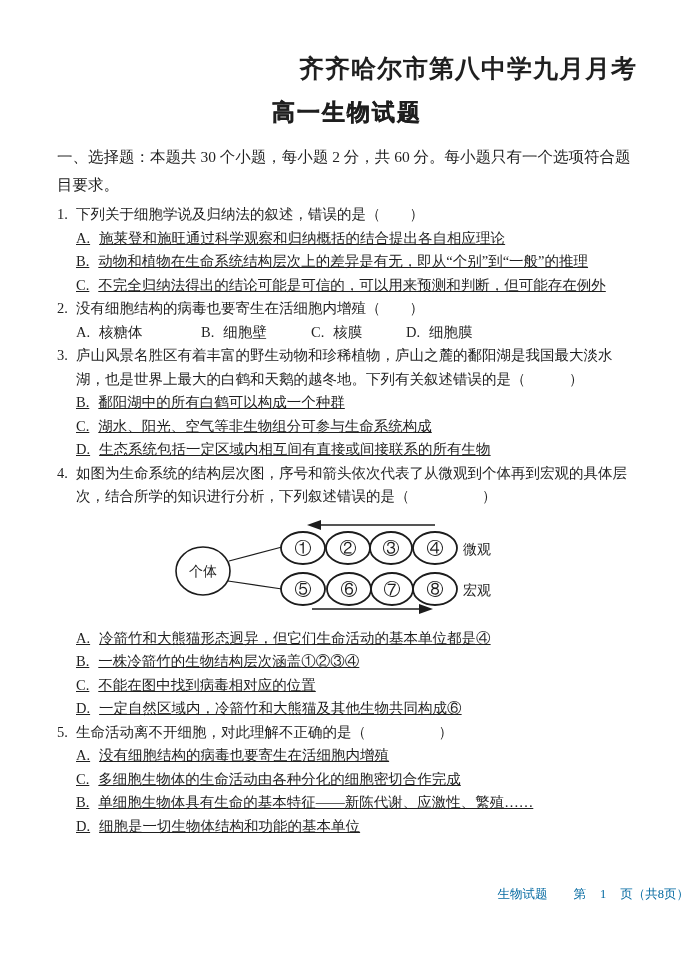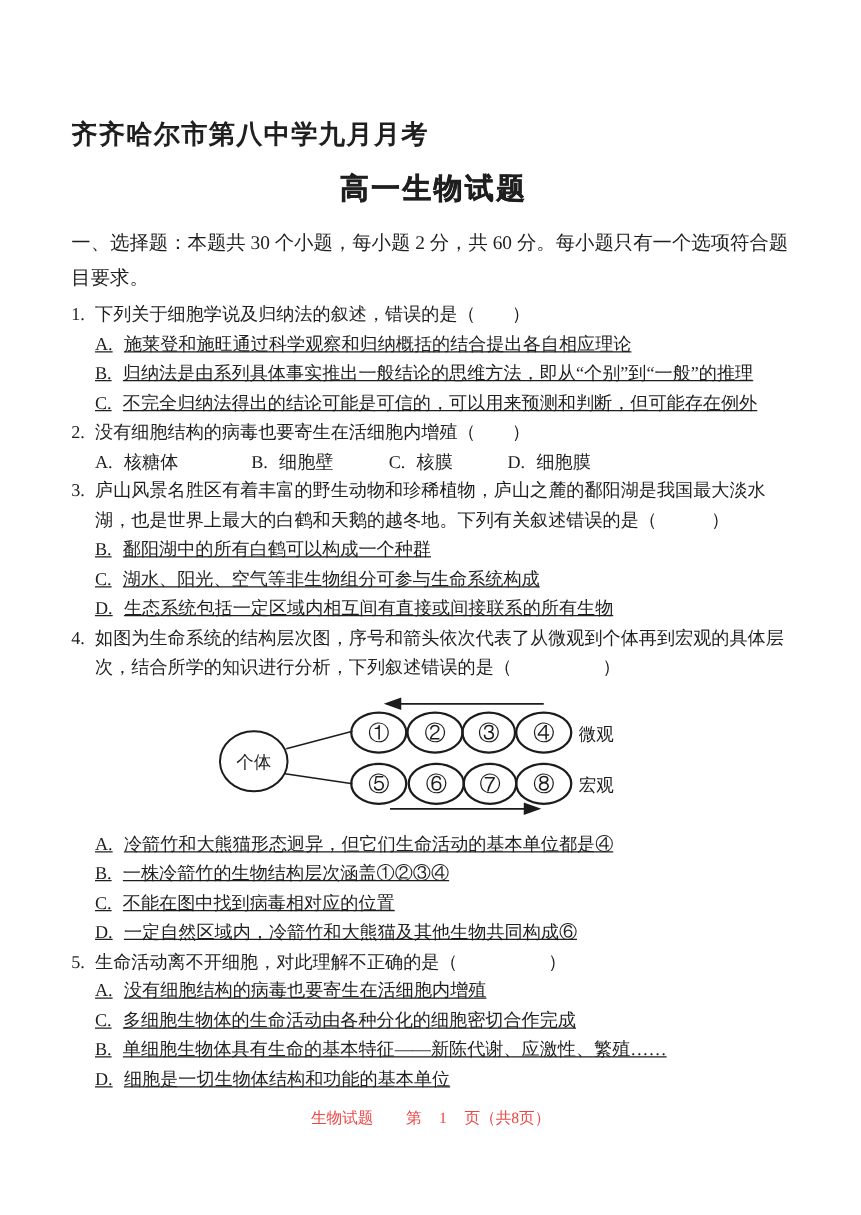--- a/index.html
+++ b/index.html
@@ -16,26 +16,25 @@
     overflow: hidden;
   }
   .sheet {
     position: relative;
     width: 689px;
     height: 972px;
     box-sizing: border-box;
     padding: 54px 52px 0 57px;
   }
   .doc-title {
-    text-align: left;
-    font-size: 21px;
+    text-align: right;
+    font-size: 25px;
     font-weight: bold;
     line-height: 30px;
     letter-spacing: 1px;
-    margin-top: 38px;
   }
   .doc-subtitle {
     text-align: center;
     font-size: 23px;
     font-weight: bold;
     line-height: 32px;
     margin-top: 13px;
     letter-spacing: 2px;
     -webkit-text-stroke: 0.4px #1f1f1f;
   }
@@ -81,23 +80,23 @@
   }
   .diagram-wrap svg {
     display: block;
     font-family: "Liberation Serif", "DejaVu Serif", serif;
   }
   .page-footer {
     position: absolute;
     left: 0;
     top: 886px;
     width: 689px;
-    text-align: center;
+    text-align: right;
     font-size: 12.5px;
-    color: #ef4444;
+    color: #0369a1;
   }
   .page-footer .f-doc { margin-right: 26px; }
   .page-footer .f-pre { margin-right: 14px; }
   .page-footer .f-num { margin-right: 14px; }
 </style>
 </head>
 <body>
 
 <div class="sheet">
 
@@ -110,21 +109,21 @@
 
     <div class="question">
       <p class="stem">
         <span class="qnum">1.</span>
         <span class="stem-text">下列关于细胞学说及归纳法的叙述，错误的是（　　）</span>
       </p>
       <div class="option">
         <span class="opt-label">A.</span><span>施莱登和施旺通过科学观察和归纳概括的结合提出各自相应理论</span>
       </div>
       <div class="option">
-        <span class="opt-label">B.</span><span>归纳法是由系列具体事实推出一般结论的思维方法，即从“个别”到“一般”的推理</span>
+        <span class="opt-label">B.</span><span>动物和植物在生命系统结构层次上的差异是有无，即从“个别”到“一般”的推理</span>
       </div>
       <div class="option">
         <span class="opt-label">C.</span><span>不完全归纳法得出的结论可能是可信的，可以用来预测和判断，但可能存在例外</span>
       </div>
     </div>
 
     <div class="question">
       <p class="stem">
         <span class="qnum">2.</span>
         <span class="stem-text">没有细胞结构的病毒也要寄生在活细胞内增殖（　　）</span>

